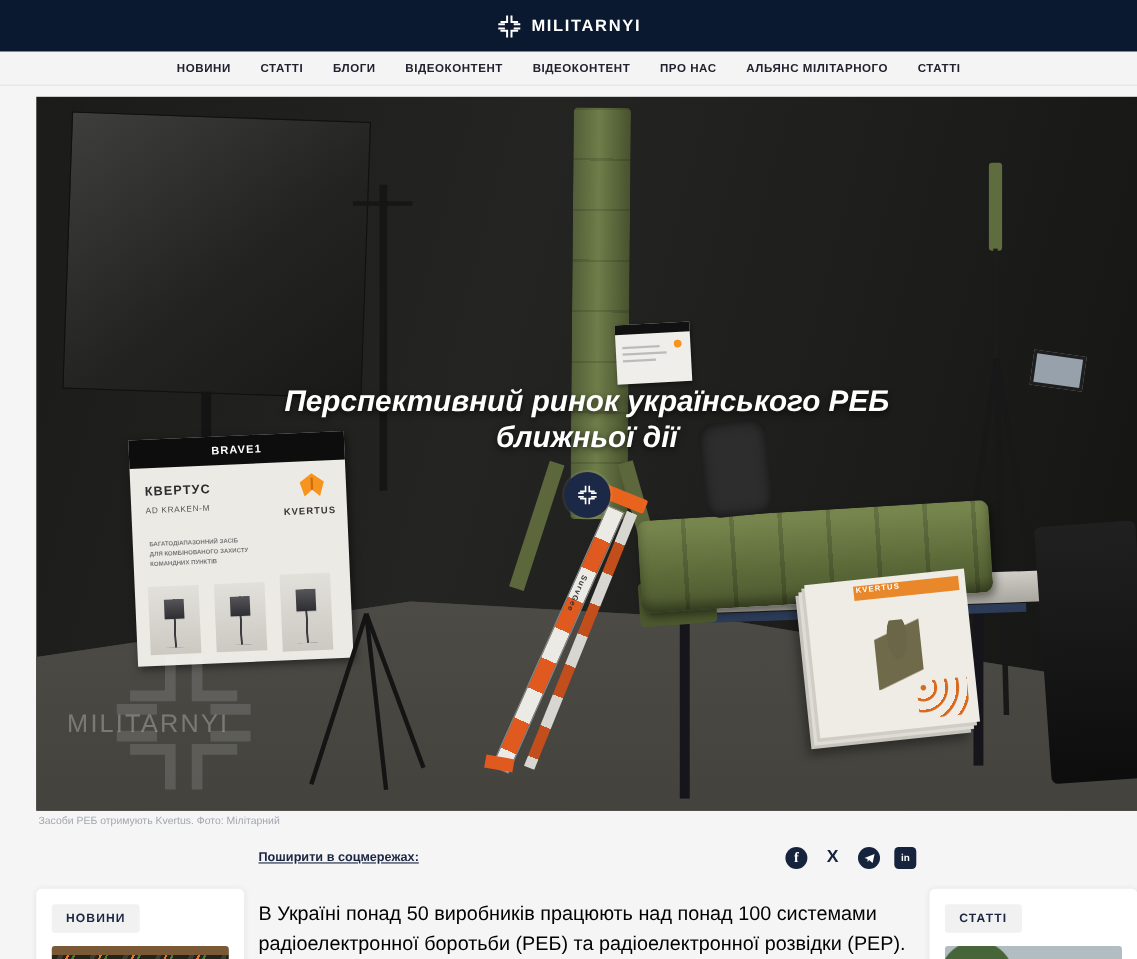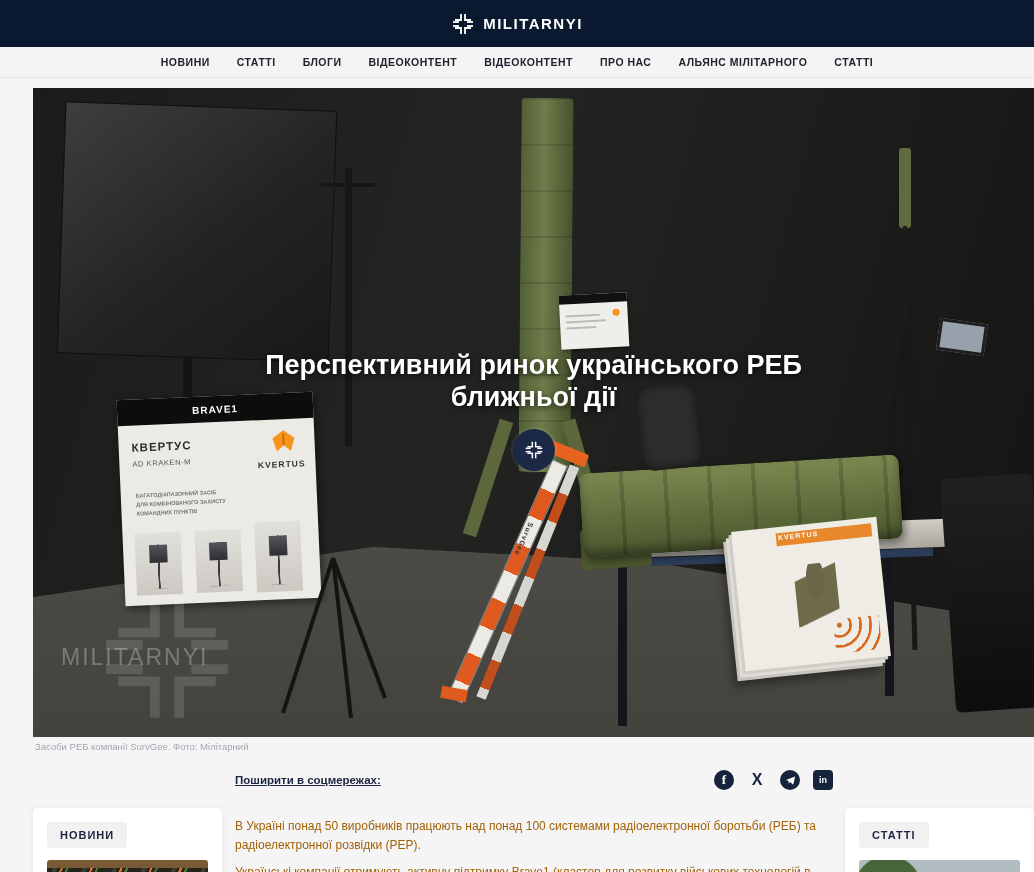--- a/index.html
+++ b/index.html
@@ -129,21 +129,21 @@
           border-radius:14px; transform:rotate(-6deg);
           box-shadow:inset 0 0 12px rgba(0,0,0,.7); }
 
   
   .watermark { left:28px; top:496px; width:220px; height:146px; }
   .wm-svg { left:16px; top:0; width:180px; height:146px; opacity:.13; }
   .wm-text { left:0; top:60px; font-size:23px; letter-spacing:2px; color:rgba(255,255,255,.28);
           font-weight:400; }
 
   
-  .hero-overlay { left:0; right:0; top:262px; text-align:center; z-index:20; }
+  .hero-overlay { left:0; right:0; top:262px; text-align:center; z-index:20;font-style:italic; }
   .hero-overlay * { position:static; }
   .hero-title { font-size:27px; font-weight:700; color:#fff; line-height:1.18;
           max-width:560px; margin:0 auto; text-shadow:0 2px 6px rgba(0,0,0,.65); }
   .hero-avatar { width:42px; height:42px; border-radius:50%; background:#1c2946;
           margin:15px auto 9px; display:flex; align-items:center; justify-content:center;
           box-shadow:0 0 0 2px rgba(255,255,255,.07); }
   .hero-author { font-size:12.5px; font-weight:700; color:#fff;
           text-shadow:0 1px 3px rgba(0,0,0,.8); }
   .hero-date { font-size:10px; color:#cdcdcd; margin-top:4px;
           text-shadow:0 1px 2px rgba(0,0,0,.8); }
@@ -179,21 +179,21 @@
       repeating-linear-gradient(115deg,#23251c 0 9px,#3c3f2f 9px 13px,#23251c 13px 16px,
         #e8762a 16px 18px,#23251c 18px 21px,#4a7a3a 21px 23px,#23251c 23px 27px),
       #23251c; }
   .thumb-trees { background:
       linear-gradient(180deg, rgba(0,0,0,0) 62%, #20241e 86%),
       radial-gradient(circle at 18% 42%, #46663a 0 24%, rgba(70,102,58,0) 25%),
       radial-gradient(circle at 55% 50%, #3c5a32 0 18%, rgba(60,90,50,0) 19%),
       linear-gradient(180deg,#b2bdc2 0 34%, rgba(178,189,194,0) 34%),
       linear-gradient(90deg,#5a7242 0 40%, #8a5f4a 62%, #96604c 82%, #5a7242 100%); }
   .article-col { position:absolute; left:235px; top:817px; width:600px; }
-  .article-col p { font-size:12px; line-height:1.55; color:#a16207; margin-bottom:9px; }
+  .article-col p { font-size:18px; line-height:1.55; color:#000000; margin-bottom:9px; }
 </style>
 </head>
 <body>
 
 <header class="site-header">
   <svg class="logo-glyph" viewBox="0 0 24 24" fill="none" stroke="#ffffff" stroke-width="1.8">
     <path d="M10 2 V8 H4"></path>
       <path d="M14 2 V8 H20"></path>
     <path d="M10 22 V16 H4"></path>
       <path d="M14 22 V16 H20"></path>
@@ -319,21 +319,21 @@
           <path d="M14 22 V16 H20"></path>
         <path d="M2 10 H8"></path>
           <path d="M16 10 H22"></path>
         <path d="M2 14 H8"></path>
           <path d="M16 14 H22"></path>
       </svg>
     </div>
   </div>
 </div>
 
-<div class="caption">Засоби РЕБ компанії SurvGee. Фото: Мілітарний</div>
+<div class="caption">Засоби РЕБ отримують Kvertus. Фото: Мілітарний</div>
 
 <div class="share-row">
   <span class="share-label">Поширити в соцмережах:</span>
   <div class="share-icons">
     <div class="chip chip-circle icon-fb">f</div>
     <div class="chip icon-x">X</div>
     <div class="chip chip-circle">
       <svg width="11" height="11" viewBox="0 0 24 24" fill="#ffffff">
         <path d="M2 11 L22 3 L18 21 L11 15 L8 19 L8 13 Z"></path>
       </svg>

